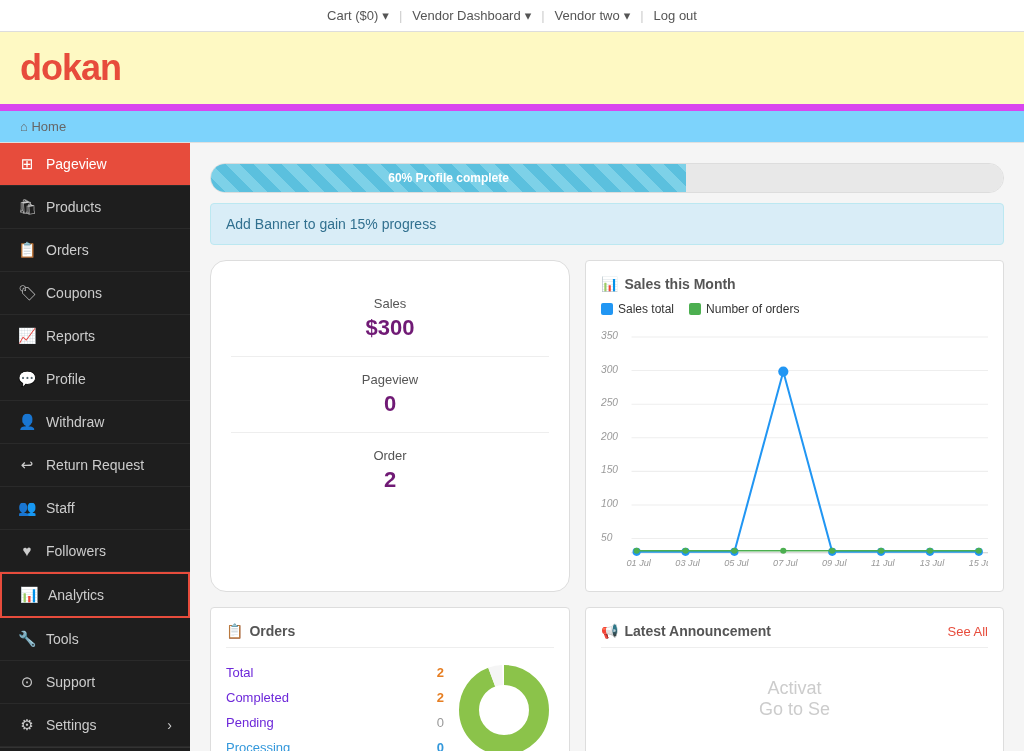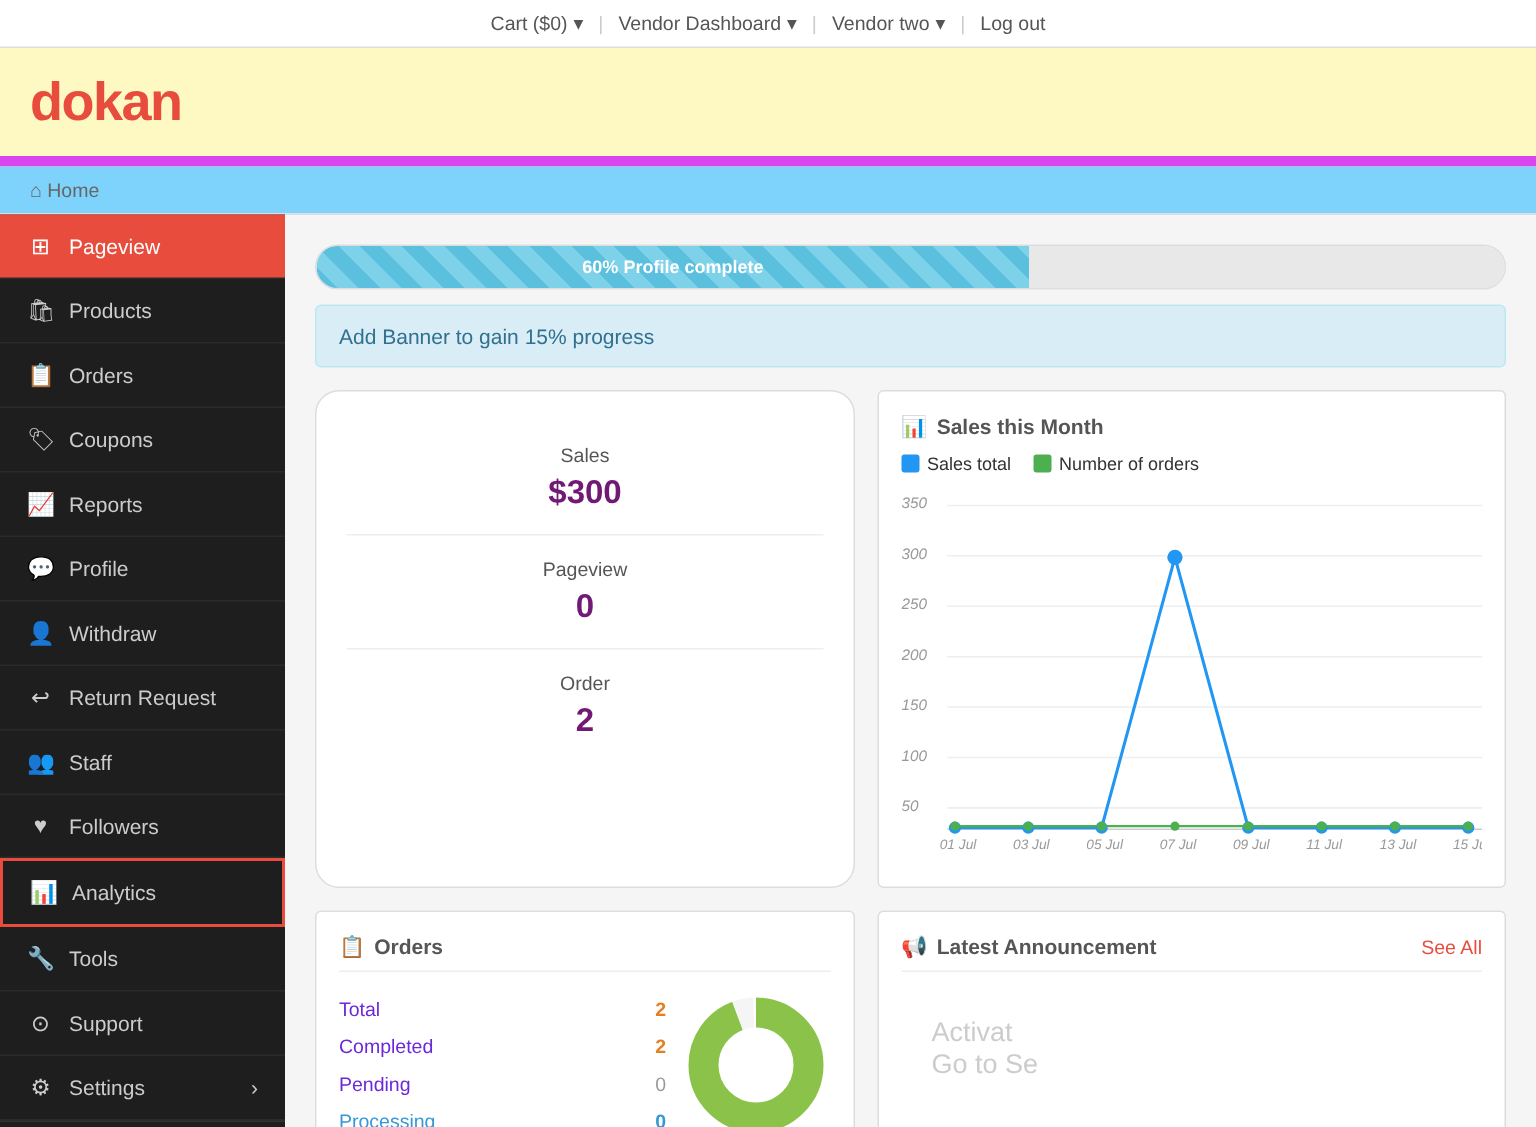--- a/index.html
+++ b/index.html
@@ -258,21 +258,21 @@
       align-items: center;
       margin-bottom: 10px;
       border-bottom: 1px solid #eee;
       padding-bottom: 8px;
     }
     .see-all { color: #e74c3c; font-size: 13px; cursor: pointer; }
     .announcement-content {
       color: #ccc;
       font-size: 18px;
       padding: 20px;
-      text-align: left;
+      text-align: center;
     }
 
     .analytics-border { border: 2px solid #e74c3c !important; }
   </style>
 </head>
 <body>
 
 <div class="top-bar">
   <div class="top-bar-item">
     <span>Cart ($0)</span>

